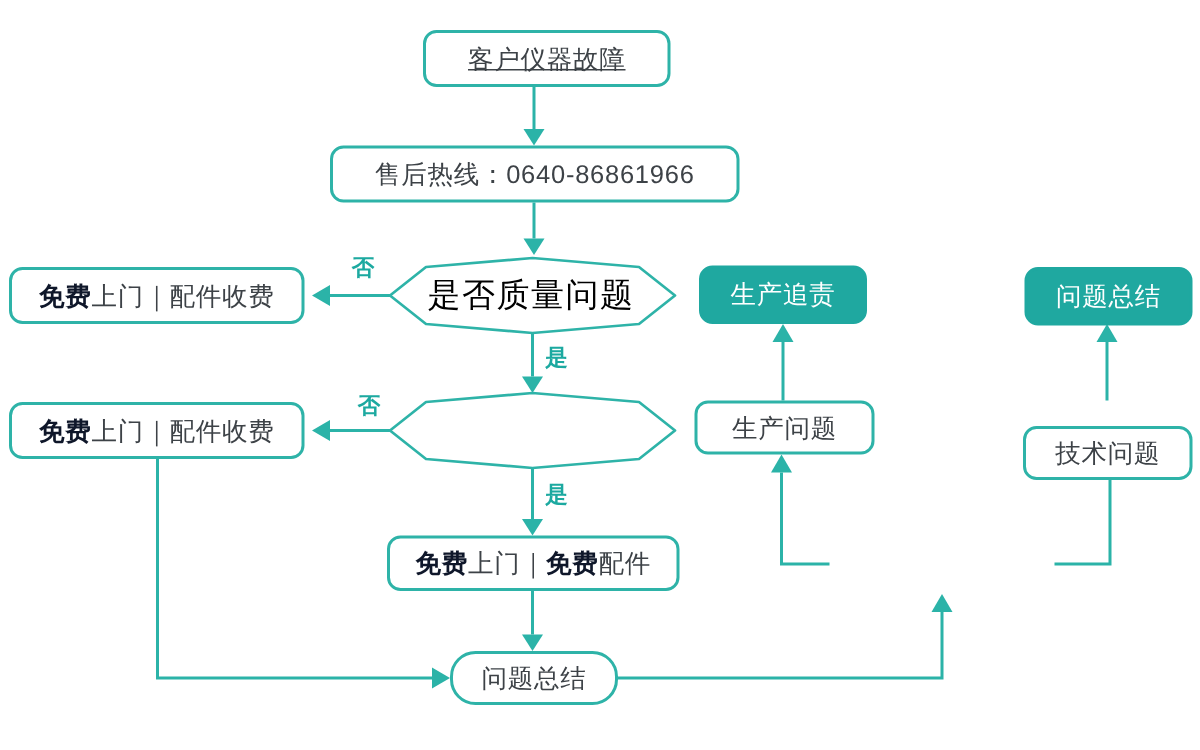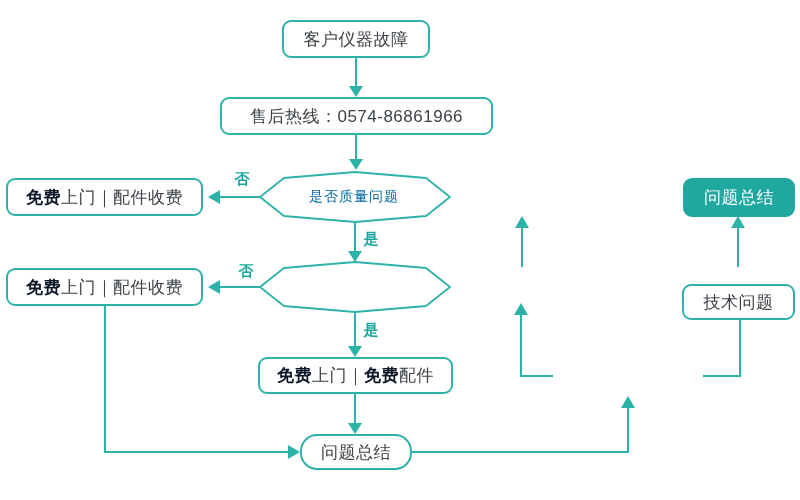--- a/index.html
+++ b/index.html
@@ -10,21 +10,21 @@
   .layer { position:absolute; left:0; top:0; }
   .node {
     position:absolute; box-sizing:border-box;
     display:flex; align-items:center; justify-content:center;
     background:#ffffff; border:2px solid #2eb3a8; border-radius:9px;
     color:#3d4247; font-size:17px; letter-spacing:0.5px; white-space:nowrap;
   }
   .node.filled { background:#1fa8a0; border-color:#1fa8a0; color:#ffffff; }
   .hex-label {
     position:absolute; display:flex; align-items:center; justify-content:center;
-    color:#0369a1; font-size:14px; letter-spacing:1px; white-space:nowrap;
+    color:#000000; font-size:22px; letter-spacing:1px; white-space:nowrap;
   }
   .edge-label {
     position:absolute; transform:translate(-50%,-50%);
     color:#1ca9a0; font-size:15px; font-weight:600;
   }
   .accent { color:#0f172a; font-weight:700; }
 </style>
 </head>
 <body>
 
@@ -60,26 +60,26 @@
       <polygon points="515,228 529,228 522,216"></polygon>
       <polygon points="733,315 747,315 740,303"></polygon>
       <polygon points="731,228 745,228 738,216"></polygon>
     </g>
     <g stroke="#2eb3a8" stroke-width="1.8" fill="#ffffff" stroke-linejoin="round">
       <polygon points="260,197 284,178 355,172 426,178 450,197 426,216 355,222 284,216"></polygon>
       <polygon points="260,287 284,268 355,262 426,268 450,287 426,306 355,312 284,306"></polygon>
     </g>
   </svg>
 
-  <div class="node" style="left:282px; top:20px; width:148px; height:38px;">
+  <div class="node" style="left:282px; top:20px; width:165px; height:38px;text-decoration:underline;">
     <span>客户仪器故障</span>
   </div>
 
   <div class="node" style="left:220px; top:97px; width:273px; height:38px;">
-    <span>售后热线：0574-86861966</span>
+    <span>售后热线：0640-86861966</span>
   </div>
 
   <div class="hex-label" style="left:262px; top:172px; width:184px; height:50px;">
     <span>是否质量问题</span>
   </div>
 
 
   <div class="node" style="left:6px; top:178px; width:197px; height:38px;">
     <span class="accent">免费</span>
       <span>上门｜配件收费</span>
@@ -95,21 +95,27 @@
       <span>上门｜</span>
       <span class="accent">免费</span>
       <span>配件</span>
   </div>
 
   <div class="node" style="left:300px; top:434px; width:112px; height:36px;border-radius:17px;">
     <span>问题总结</span>
   </div>
 
 
+  <div class="node" style="left:463px; top:267px; width:120px; height:36px;">
+    <span>生产问题</span>
+  </div>
 
+  <div class="node filled" style="left:466px; top:177px; width:112px; height:39px;">
+    <span>生产追责</span>
+  </div>
 
   <div class="node" style="left:682px; top:284px; width:113px; height:36px;">
     <span>技术问题</span>
   </div>
 
   <div class="node filled" style="left:683px; top:178px; width:112px; height:39px;">
     <span>问题总结</span>
   </div>
 
   <div class="edge-label" style="left:242px; top:179px;">否</div>

